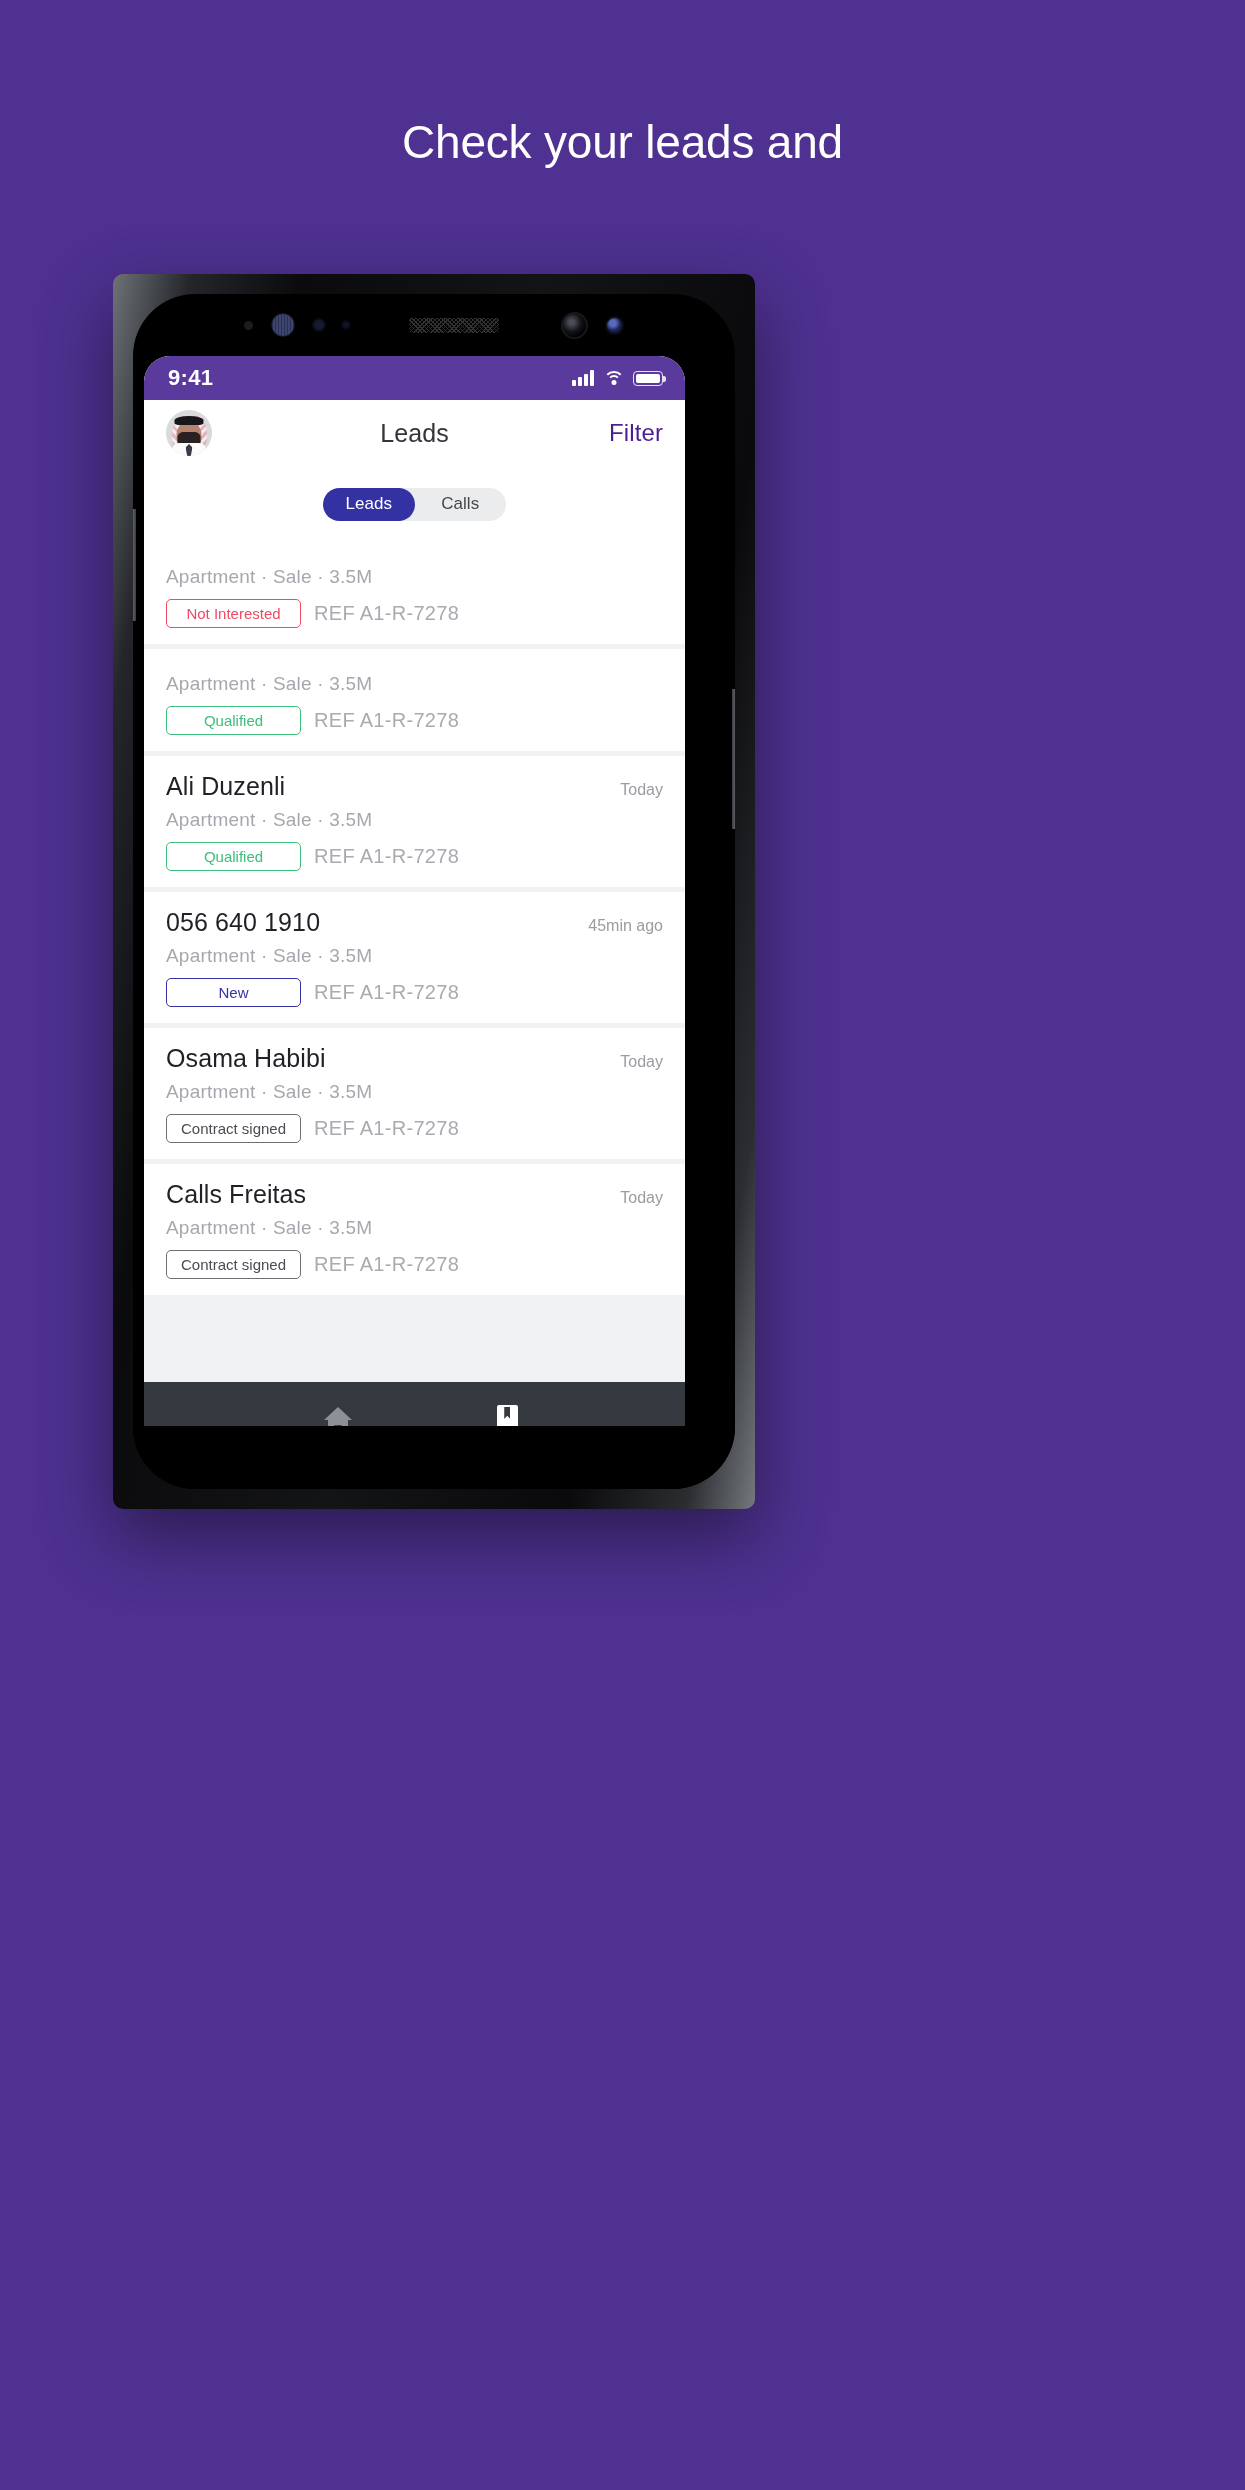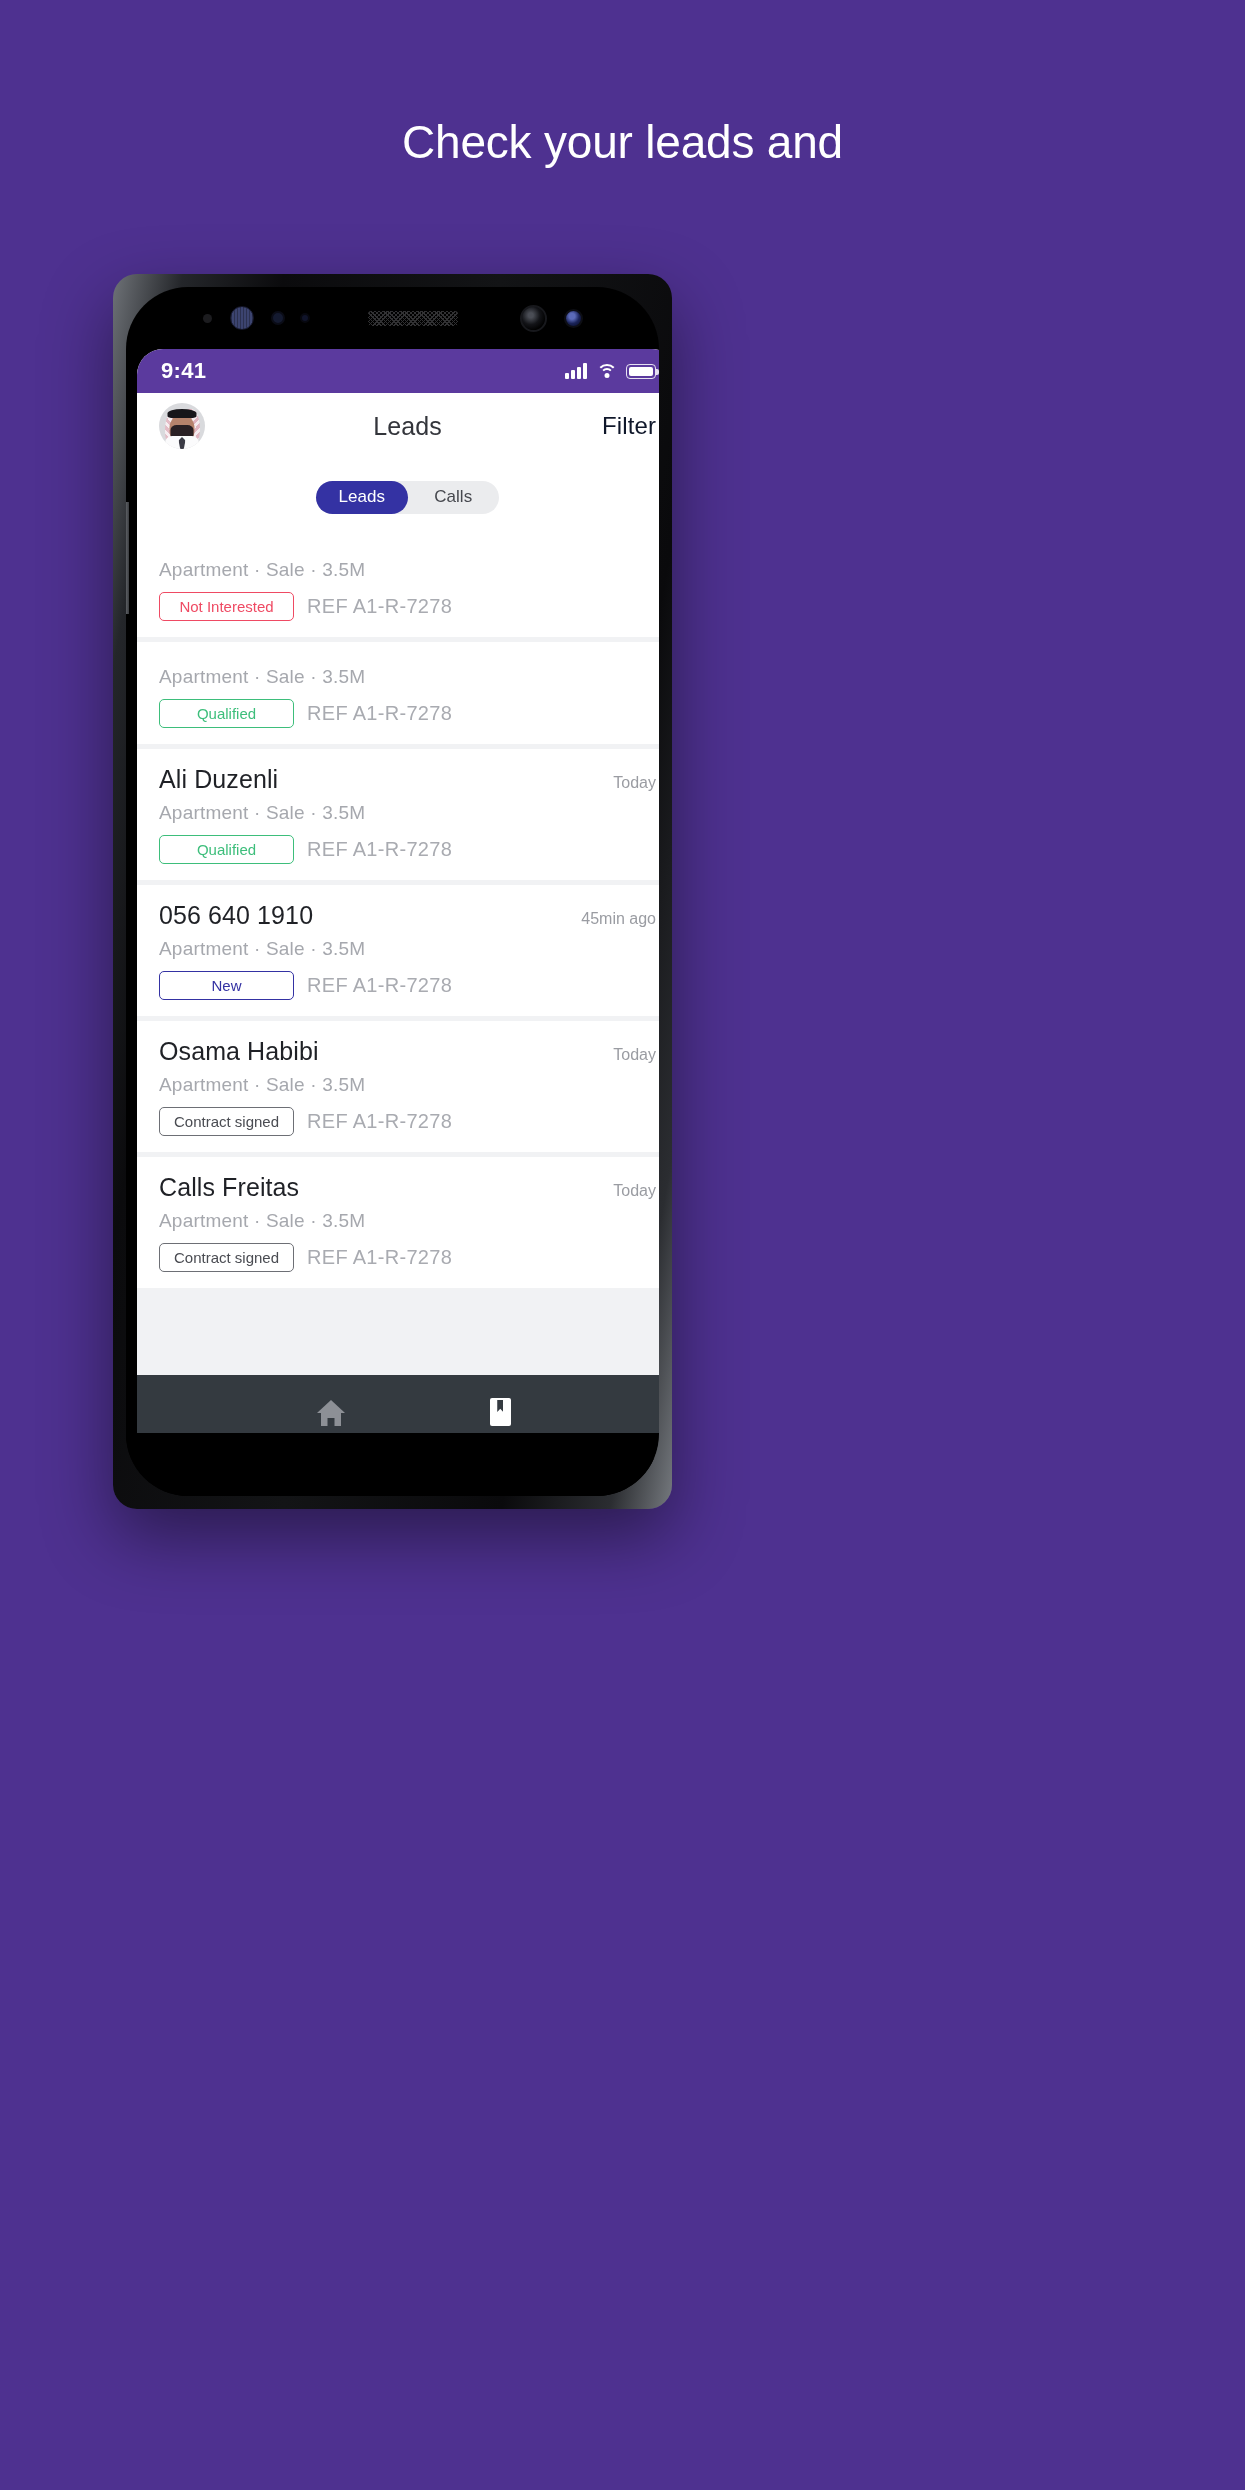--- a/index.html
+++ b/index.html
@@ -22,24 +22,24 @@
     letter-spacing:-0.2px;
   }
   .headline .l1 { font-weight:400; display:block; }
   .headline .l2 { font-weight:400; display:block; }
   .headline .strong { font-weight:700; }
 
   
   .phone {
     position:absolute;
     left:113px; top:274px;
-    width:559px; height:1235px;
-    border-radius:24px;
+    width:642px; height:1235px;
+    border-radius:10px;
     background:linear-gradient(100deg,#6e7277 0%,#24262a 9%,#0b0b0d 22%,#131416 50%,#0a0a0c 78%,#2b2d31 92%,#75797e 100%);
-    padding:13px;
+    padding:20px;
     box-shadow:0 28px 70px rgba(0,0,0,0.45);
   }
   .phone-inner {
     position:relative;
     width:100%; height:100%;
     border-radius:62px;
     background:#000;
     overflow:hidden;
   }
   
@@ -147,21 +147,21 @@
   .av-shirt{position:absolute;left:50%;bottom:0;transform:translateX(-50%);
     width:34px;height:13px;border-radius:7px 7px 0 0;background:#fbfbfc;}
   .av-tie{position:absolute;left:50%;bottom:0;transform:translateX(-50%);
     width:7px;height:12px;background:#3b3b45;clip-path:polygon(50% 0,100% 30%,75% 100%,25% 100%,0 30%);}
   .appbar-title {
     position:absolute; left:0; width:100%; text-align:center;
     font-size:25px; color:#33353b; font-weight:400; letter-spacing:.1px;
     pointer-events:none;
   }
   .appbar-action {
-    margin-left:auto; font-size:24px; color:#0f172a; font-weight:400;
+    margin-left:auto; font-size:24px; color:#4c1d95; font-weight:400;
     z-index:2; letter-spacing:.1px;
   }
 
   
   .segwrap { flex:0 0 76px; background:#fff; display:flex; align-items:center; justify-content:center; }
   .segment {
     display:flex; width:183px; height:33px;
     background:#EBECEE; border-radius:17px; padding:0;
   }
   .seg-item {

